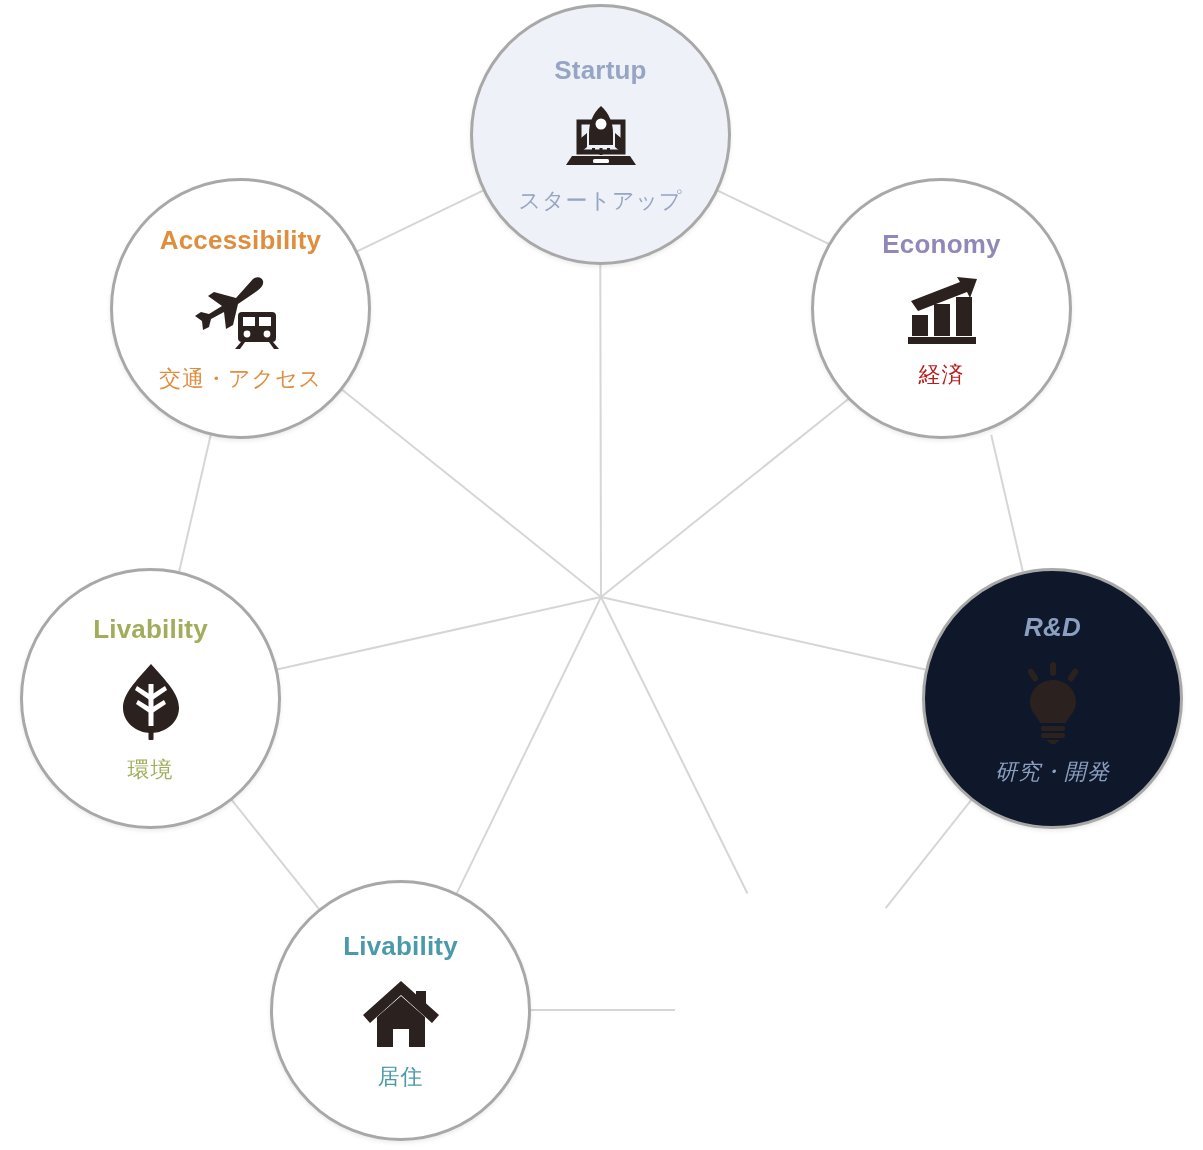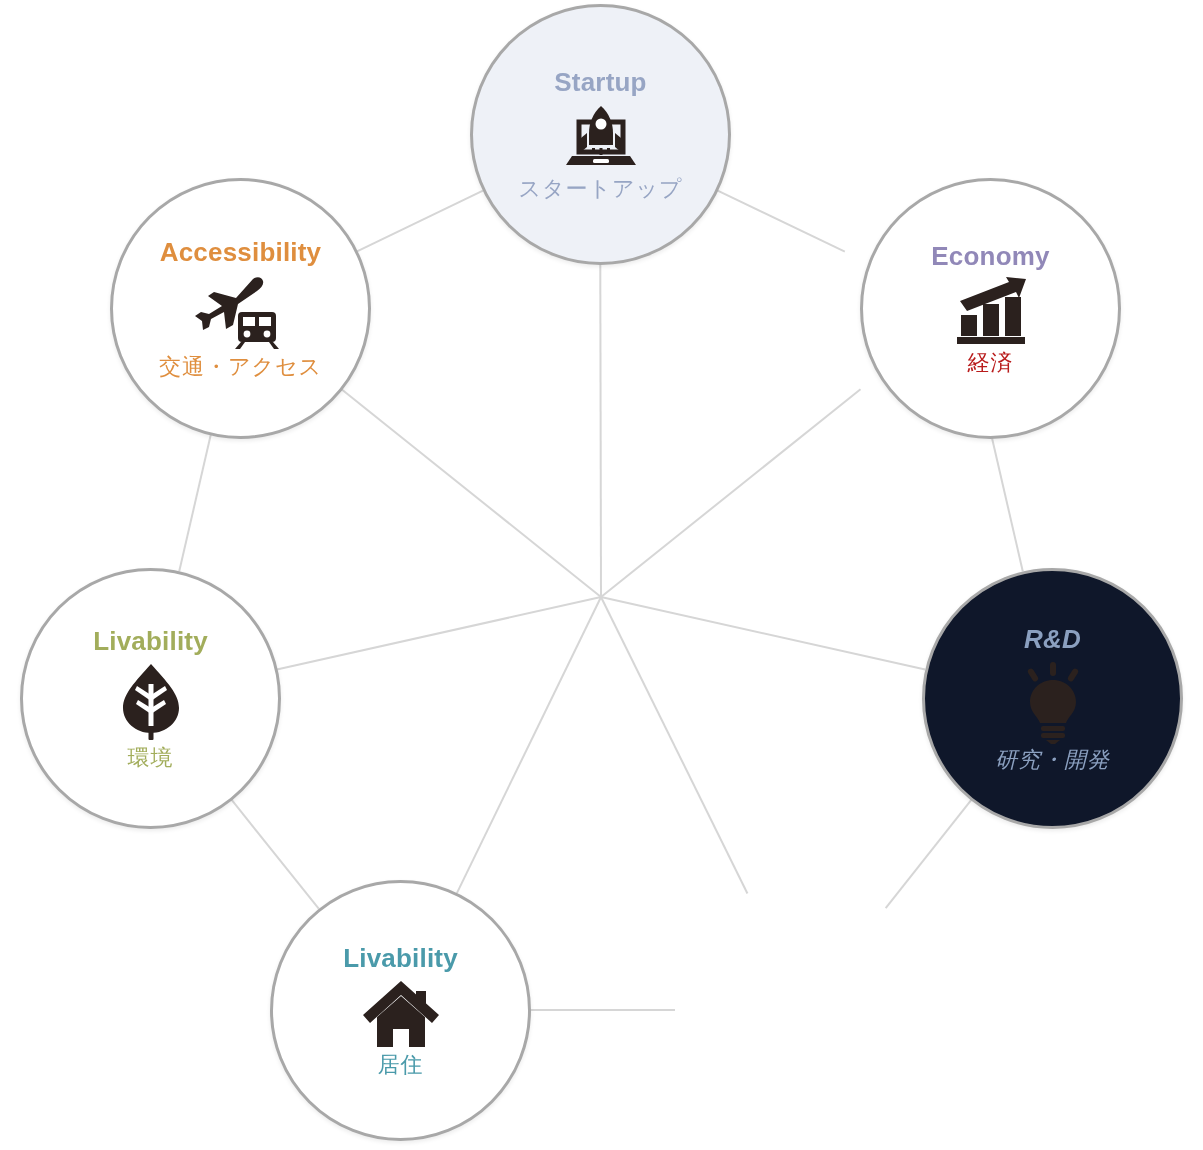--- a/index.html
+++ b/index.html
@@ -29,20 +29,21 @@
     box-sizing: border-box;
     border-radius: 50%;
     border: 3px solid #a8a8a8;
     background: #ffffff;
     display: flex;
     flex-direction: column;
     align-items: center;
     justify-content: center;
     text-align: center;
     box-shadow: 0 2px 4px rgba(0,0,0,0.08);
+    gap: 12px;
   }
   .node.highlight {
     background: #eef1f7;
   }
   .node-title {
     font-weight: bold;
     letter-spacing: 0.2px;
     line-height: 1.12;
   }
   .node-sub {
@@ -52,21 +53,21 @@
   .node-icon {
     display: block;
     margin: 6px 0 4px 0;
   }
   .node-icon svg {
     display: block;
   }
   
   .n-startup   { left: 470px;  top: 4px;    width: 261px; height: 261px; }
   .n-access    { left: 110px;  top: 178px;  width: 261px; height: 261px; }
-  .n-economy   { left: 860px;  top: 178px;  width: 261px; height: 261px; }
+  .n-economy   { left: 811px;  top: 178px;  width: 261px; height: 261px; }
   .n-environ   { left: 20px;   top: 568px;  width: 261px; height: 261px; }
   .n-rd        { left: 922px;  top: 568px;  width: 261px; height: 261px; }
   .n-livab     { left: 270px;  top: 880px;  width: 261px; height: 261px; }
   .n-cultural  { left: 675px;  top: 880px;  width: 261px; height: 261px; }
 
   .t-26 { font-size: 26px; }
   .t-24 { font-size: 24px; }
   .s-22 { font-size: 22px; }
   .s-21 { font-size: 21px; }
 </style>

